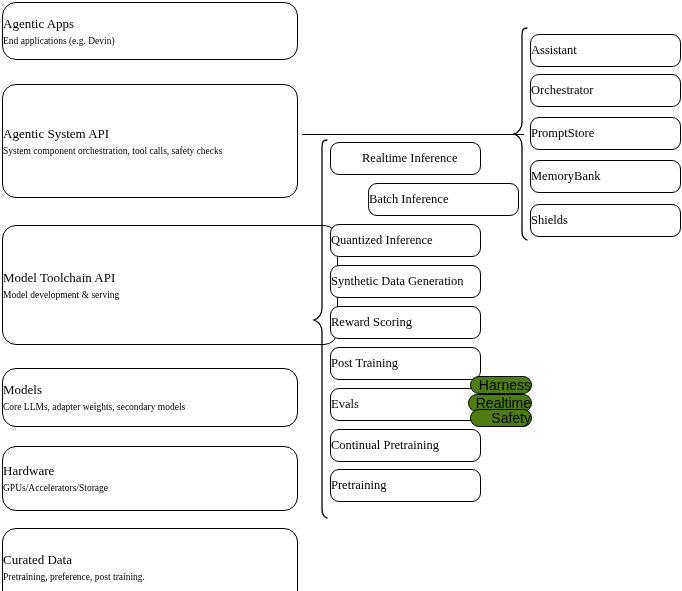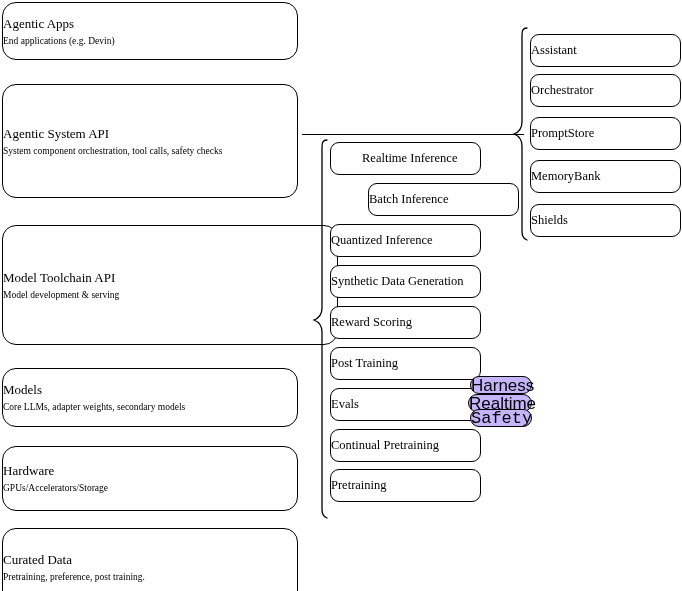--- a/index.html
+++ b/index.html
@@ -60,26 +60,26 @@
     font-size: 12.5px;
     line-height: 15px;
   }
 
   
   .mini-pill {
     position: absolute;
     box-sizing: border-box;
     border: 1px solid #000000;
     border-radius: 11px;
-    background: #c4b5fd;
+    background: #4d7c0f;
     height: 18px;
     display: flex;
     align-items: center;
-    justify-content: flex-start;
-    font-size: 17px;
+    justify-content: flex-end;
+    font-size: 14px;
     line-height: 13px;
     z-index: 5;
   }
 
   
   .connector-line {
     position: absolute;
     background: #000000;
     height: 1px;
     z-index: 1;
@@ -167,21 +167,21 @@
   <div class="box cap-box" style="left:330px; top:469px; width:151px;">
     <div class="title">Pretraining</div>
   </div>
 
   <div class="mini-pill" style="left:470px; top:376px; width:62px;">
     <span>Harness</span>
   </div>
   <div class="mini-pill" style="left:468px; top:394px; width:64px;">
     <span>Realtime</span>
   </div>
-  <div class="mini-pill" style="left:470px; top:409px; width:62px;font-family:Liberation Mono, monospace;">
+  <div class="mini-pill" style="left:470px; top:409px; width:62px;">
     <span>Safety</span>
   </div>
 
   <div class="box cap-box" style="left:530px; top:34px; width:151px;">
     <div class="title">Assistant</div>
   </div>
   <div class="box cap-box" style="left:530px; top:74px; width:151px;">
     <div class="title">Orchestrator</div>
   </div>
   <div class="box cap-box" style="left:530px; top:117px; width:151px;">

